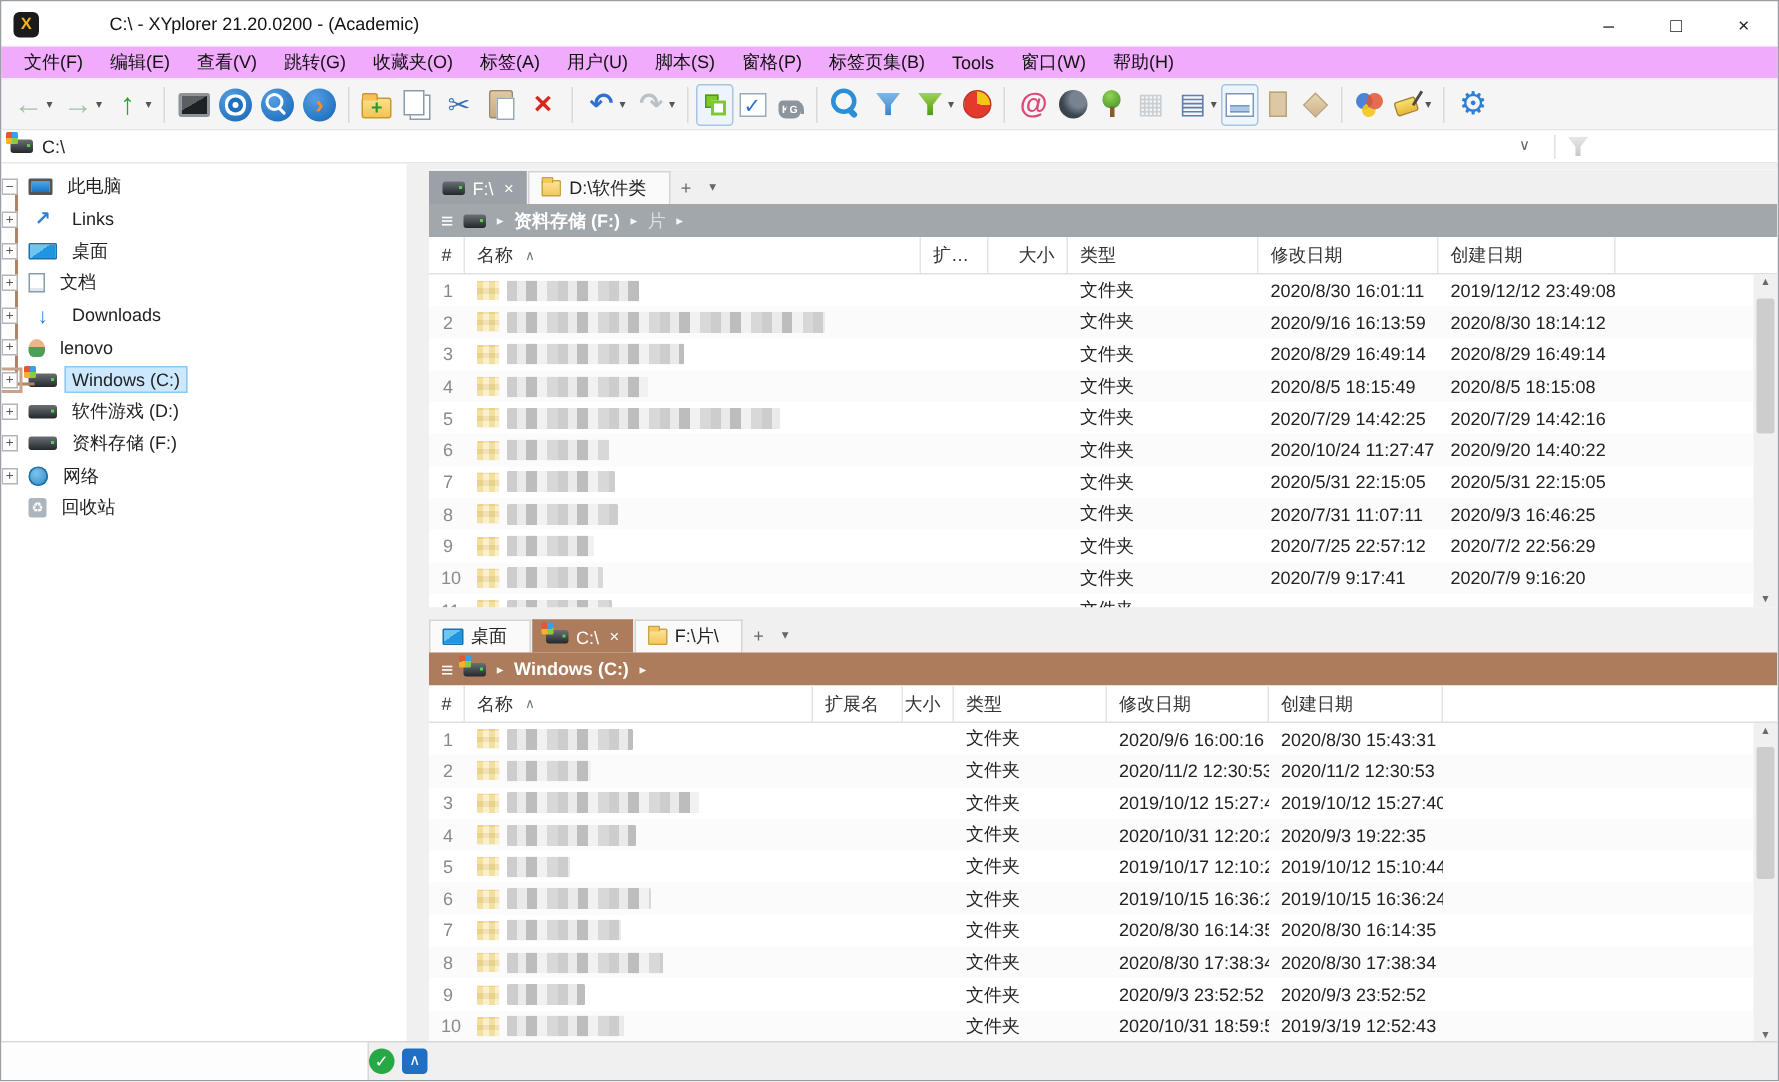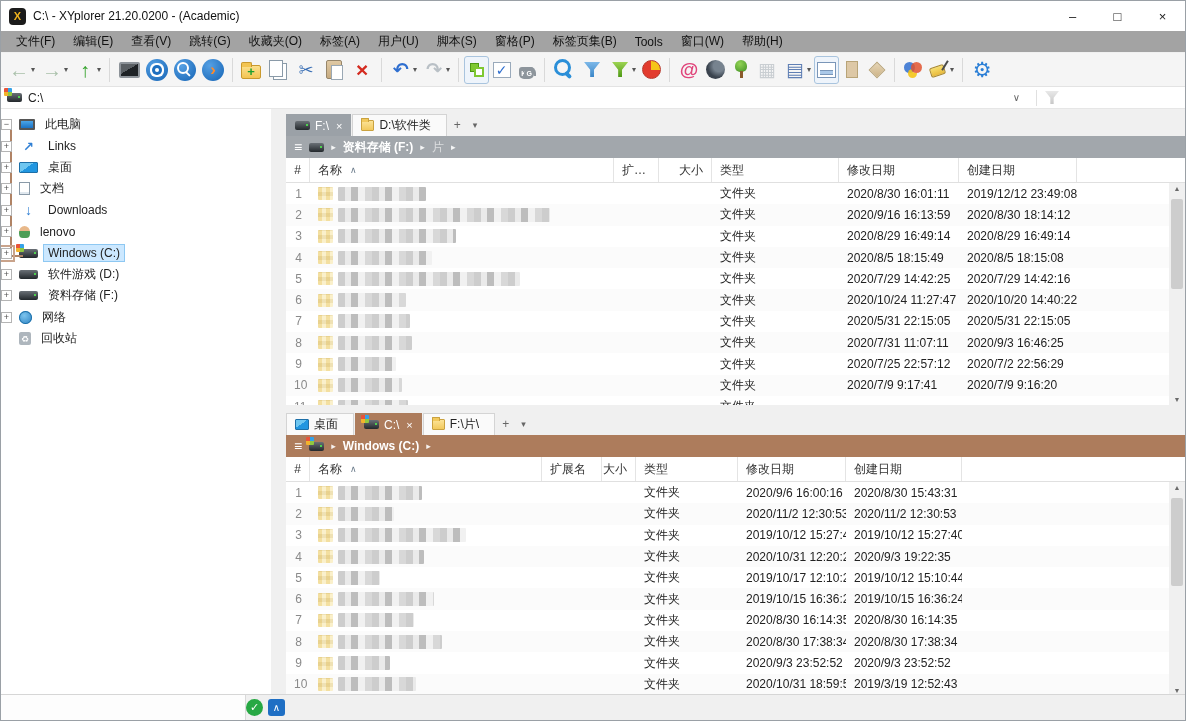--- a/index.html
+++ b/index.html
@@ -2,26 +2,26 @@
 <html><head>
 <meta charset="utf-8">
 <style>
   * { margin:0; padding:0; box-sizing:border-box; }
   html,body { width:1186px; height:721px; overflow:hidden; font-family:"Liberation Sans","DejaVu Sans",sans-serif; font-size:12px; color:#222; background:#fff; }
   .window { width:1186px; height:721px; border:1px solid #9aa0a6; display:flex; flex-direction:column; background:#fff; position:relative; }
 
   
   .titlebar { height:30px; display:flex; align-items:center; padding-left:8px; background:#fff; flex:0 0 auto; }
   .app-icon { width:17px; height:17px; border-radius:4px; background:#1b1b1b; color:#f0b41e; font-weight:bold; font-size:11px; display:inline-flex; align-items:center; justify-content:center; margin-right:7px; }
-  .title-text { font-size:12px; color:#111; }
+  .title-text { font-size:12px; color:#111;margin-left:40px; }
   .win-controls { margin-left:auto; display:flex; height:100%; }
   .win-btn { width:45px; height:100%; display:flex; align-items:center; justify-content:center; font-size:13px; color:#222; }
 
   
-  .menubar { height:22px; display:flex; align-items:center; padding-left:6px; background:#a3a3a3; border-bottom:1px solid #f0f0f0; flex:0 0 auto; }
+  .menubar { height:22px; display:flex; align-items:center; padding-left:6px; background:#f0abfc; border-bottom:1px solid #f0f0f0; flex:0 0 auto; }
   .menu-item { padding:2px 9px; color:#111; cursor:default; }
 
   
   .toolbar { height:34px; display:flex; align-items:center; padding:0 4px; background:#f5f5f5; border-bottom:1px solid #e3e3e3; flex:0 0 auto; }
   .tb-btn { height:28px; min-width:25px; display:inline-flex; align-items:center; justify-content:center; border:1px solid transparent; border-radius:3px; padding:0 2px; position:relative; cursor:default; }
   .tb-btn.pressed { background:#eef4fb; border-color:#a9c4de; }
   .tb-sep { width:1px; height:24px; background:#d9d9d9; margin:0 5px; align-self:center; }
   .tb-ico { position:relative; display:inline-flex; align-items:center; justify-content:center; width:22px; height:22px; font-weight:bold; line-height:1; }
   .tb-caret { font-size:8px; color:#555; margin-left:1px; }
   .tb-caret:empty { display:none; }
@@ -650,21 +650,21 @@
               <div class="frow">
                 <span class="fcell fnum col-num">6</span>
                 <span class="fcell fname col-name">
                   <span class="mosaic-folder"></span>
                   <span class="mosaic" style="width: 68px;"></span>
                 </span>
                 <span class="fcell col-ext"></span>
                 <span class="fcell col-size right"></span>
                 <span class="fcell col-type">文件夹</span>
                 <span class="fcell col-mod">2020/10/24 11:27:47</span>
-                <span class="fcell col-cre">2020/10/20 14:40:22</span>
+                <span class="fcell col-cre">2020/9/20 14:40:22</span>
               </div>
 
               <div class="frow">
                 <span class="fcell fnum col-num">7</span>
                 <span class="fcell fname col-name">
                   <span class="mosaic-folder"></span>
                   <span class="mosaic" style="width: 72px;"></span>
                 </span>
                 <span class="fcell col-ext"></span>
                 <span class="fcell col-size right"></span>

